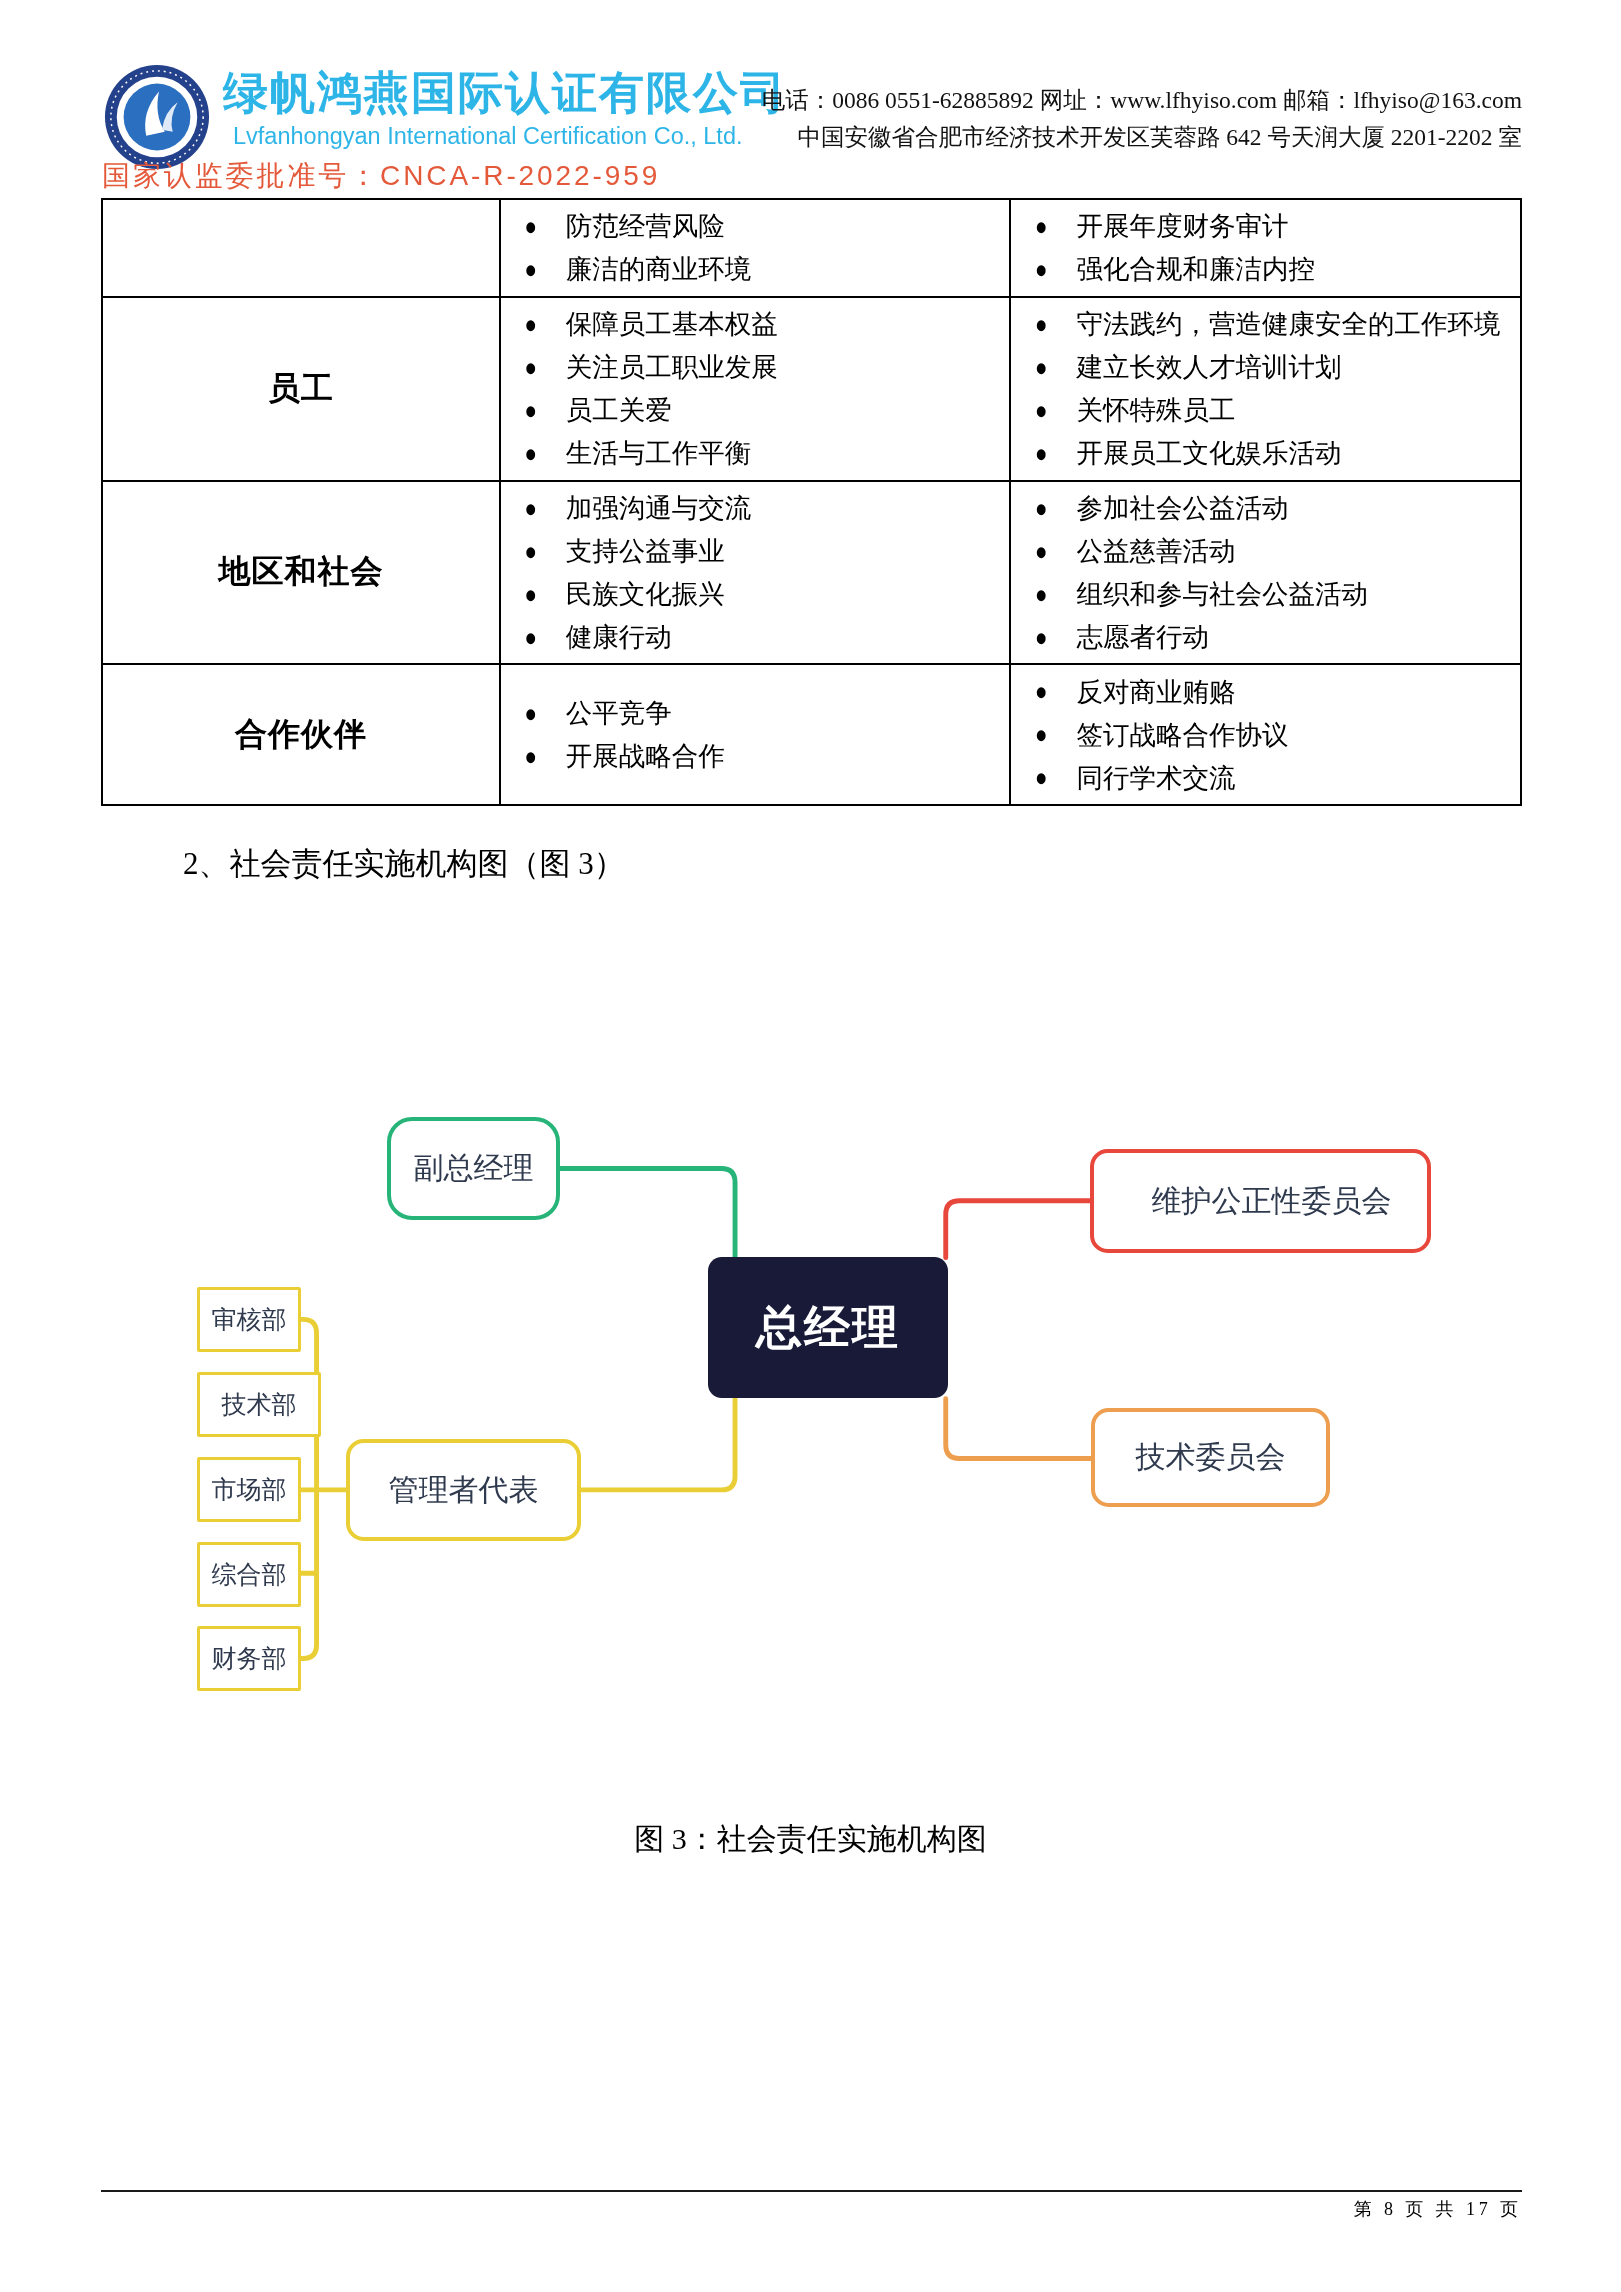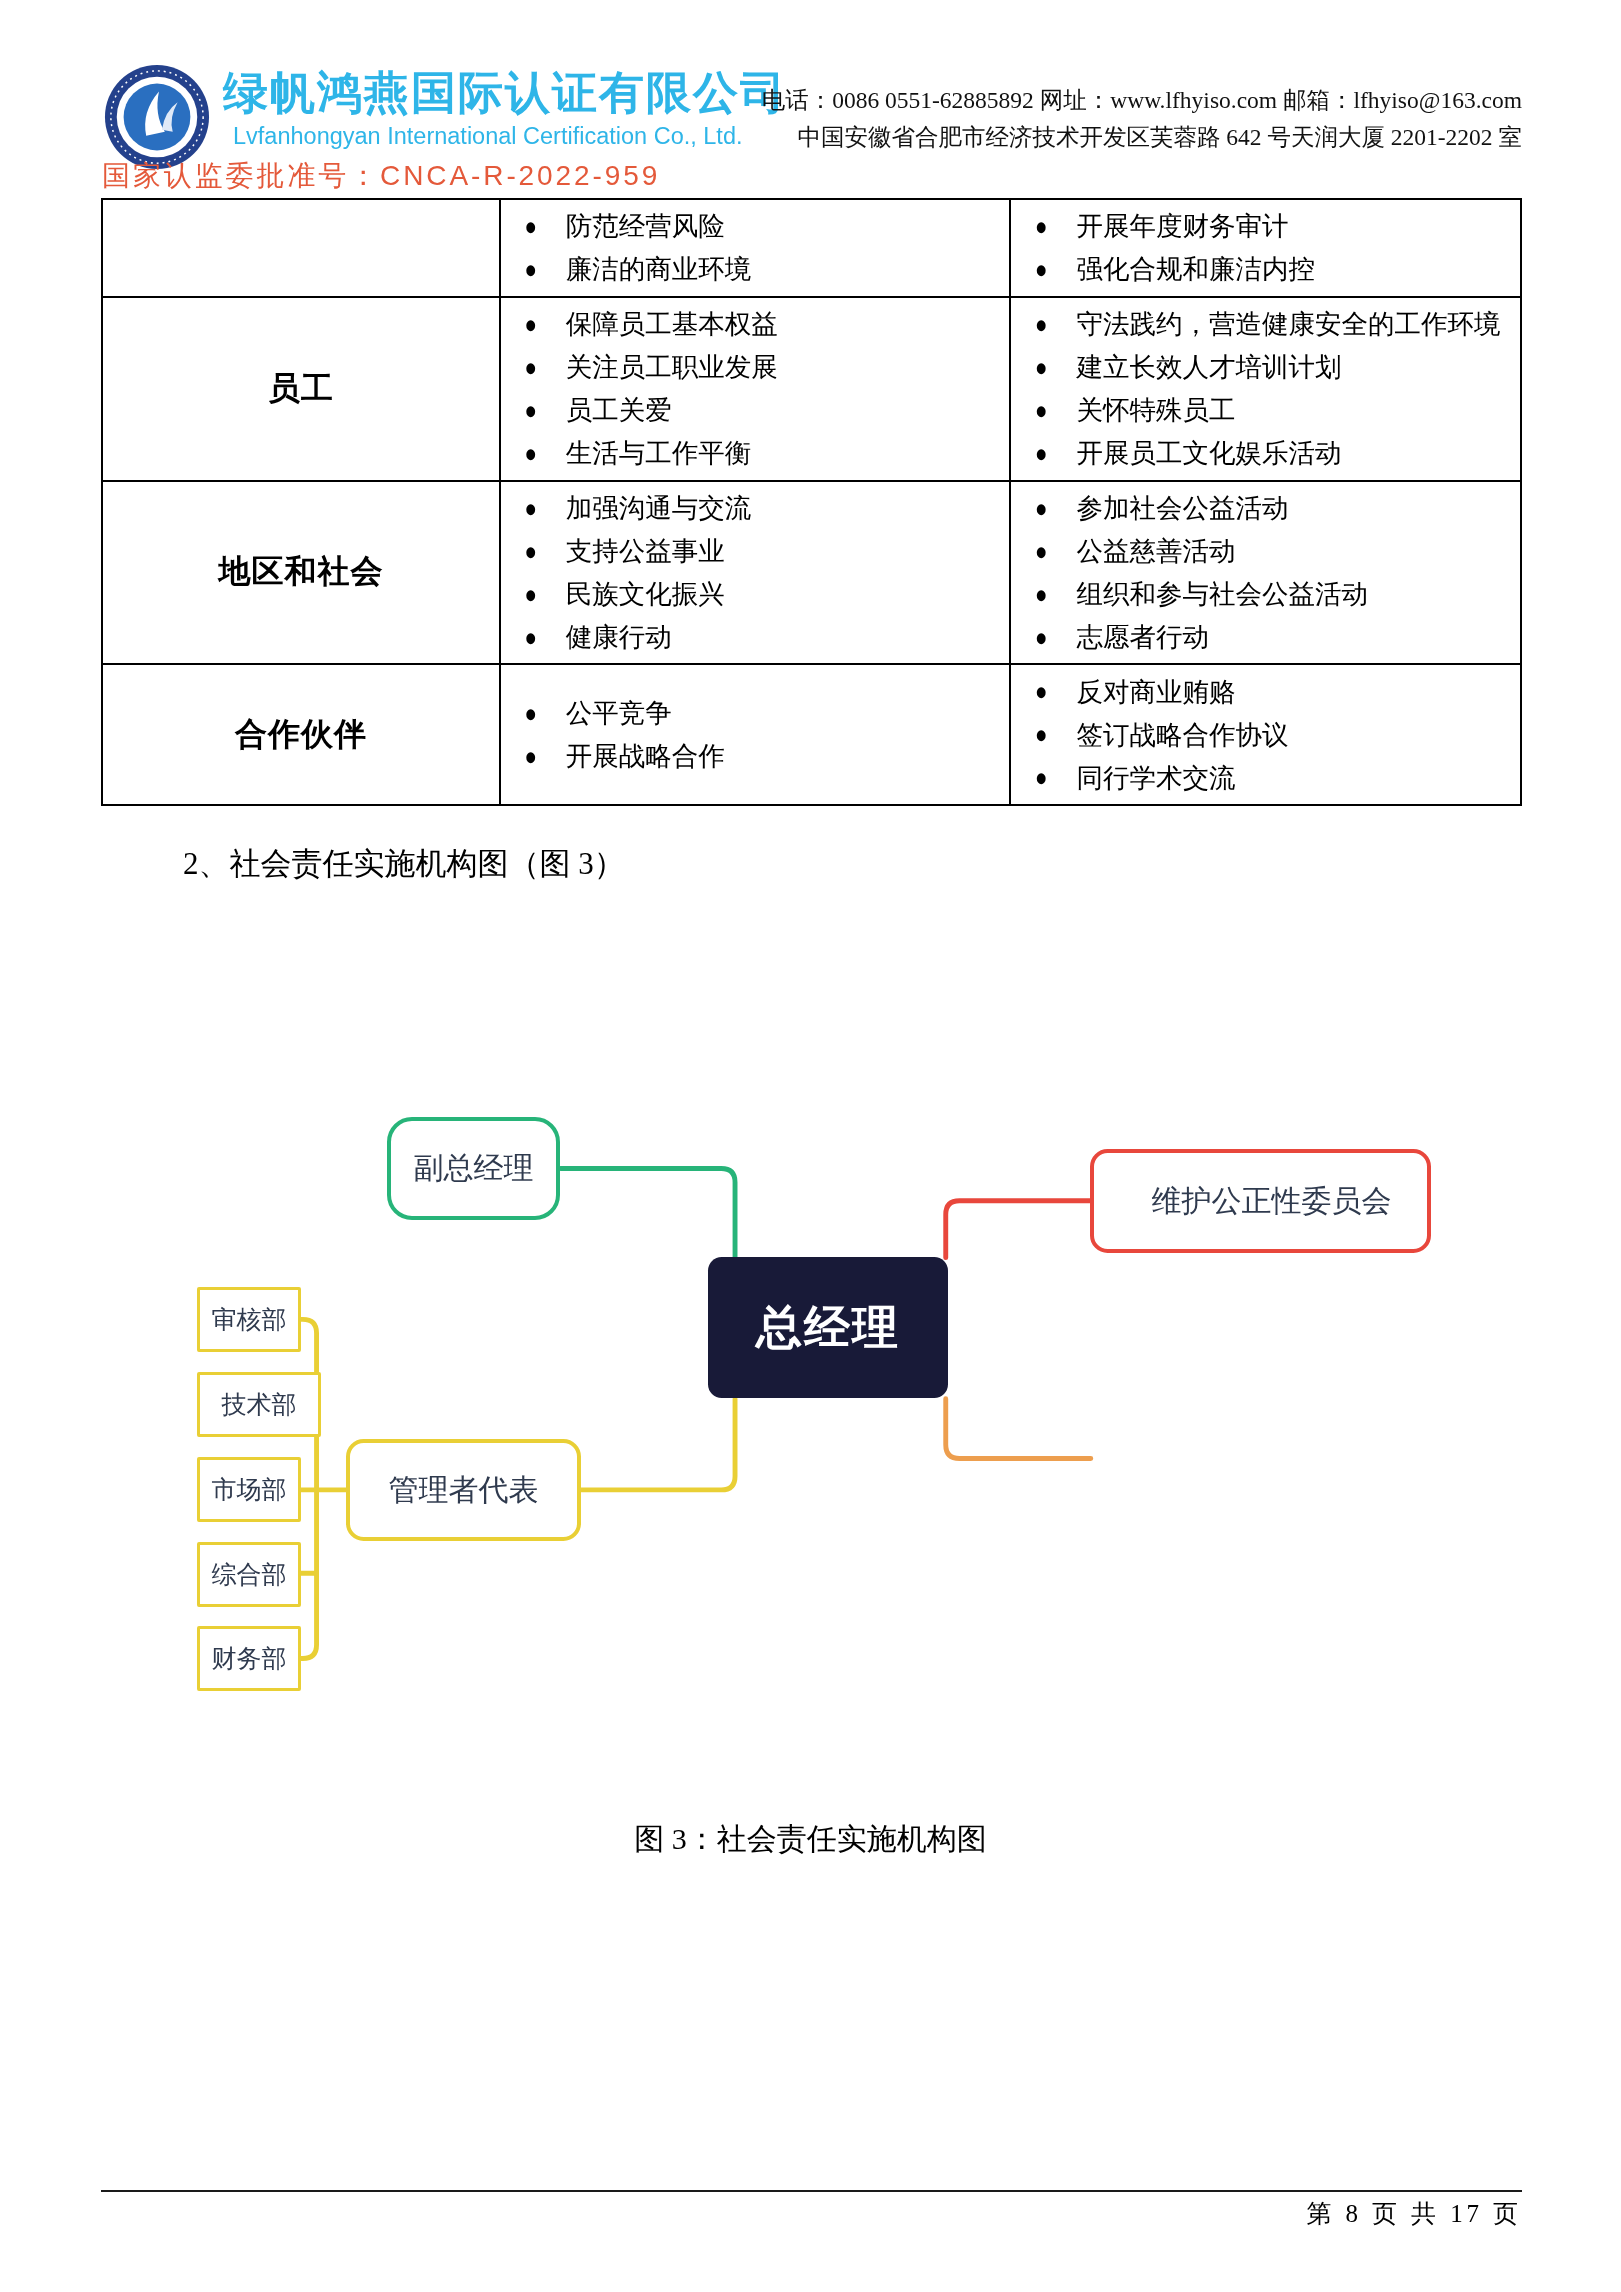--- a/index.html
+++ b/index.html
@@ -58,21 +58,21 @@
   .node-red{border:4.9px solid var(--node-red);border-radius:17.6px;font-size:30px;padding-left:22px;}
   .node-orange{border:4.9px solid var(--node-orange);border-radius:17.6px;font-size:30px;}
   .node-yellow{border:4.9px solid var(--node-yellow);border-radius:17.6px;font-size:30px;}
   .node-dept{border:3.9px solid var(--node-yellow);border-radius:2px;font-size:25px;margin-left:47px;}
   .node-navy{
     background:var(--node-navy);border:none;border-radius:13.7px;
     color:#fff;font-size:46px;font-weight:bold;letter-spacing:2px;
   }
   
   .footer-rule{position:absolute;left:101px;top:2190px;width:1421px;border-top:2.9px solid #1a1a1a;}
-  .footer-page{position:absolute;right:99px;top:2197px;font-size:25px;letter-spacing:3.9px;white-space:nowrap;}
+  .footer-page{position:absolute;right:99px;top:2197px;font-size:18px;letter-spacing:3.9px;white-space:nowrap;}
 </style>
 </head>
 <body>
 
 <div class="page">
 
   <div>
     <svg class="logo" viewBox="0 0 110 110">
       <circle cx="55" cy="55" r="53" fill="#24418c"></circle>
       <circle cx="55" cy="55" r="41" fill="#ffffff"></circle>
@@ -240,20 +240,21 @@
       <path class="conn conn-yellow" d="M284 235 L268 246 L284 257"></path>
       <path class="conn conn-yellow" d="M284 321 L268 332 L284 343"></path>
       <path class="conn conn-yellow" d="M284 409 L268 420 L284 431"></path>
       <path class="conn conn-yellow" d="M284 494 L268 505 L284 516"></path>
       <path class="conn conn-yellow" d="M284 581 L268 592 L284 603"></path>
     </svg>
 
     <div class="node node-green" style="left:387px;top:39px;width:173px;height:103px;">副总经理</div>
     <div class="node node-navy" style="left:708px;top:179px;width:240px;height:141px;">总经理</div>
     <div class="node node-red" style="left:1090px;top:71px;width:341px;height:104px;">维护公正性委员会</div>
+    <div class="node node-orange" style="left:1091px;top:330px;width:239px;height:99px;">技术委员会</div>
     <div class="node node-yellow" style="left:346px;top:361px;width:235px;height:102px;">管理者代表</div>
 
     <div class="node node-dept" style="left:150px;top:209px;width:104px;height:65px;">审核部</div>
     <div class="node node-dept" style="left:150px;top:294px;width:124px;height:65px;">技术部</div>
     <div class="node node-dept" style="left:150px;top:379px;width:104px;height:65px;">市场部</div>
     <div class="node node-dept" style="left:150px;top:464px;width:104px;height:65px;">综合部</div>
     <div class="node node-dept" style="left:150px;top:548px;width:104px;height:65px;">财务部</div>
   </div>
 
   <div class="figure-caption">图 3：社会责任实施机构图</div>

